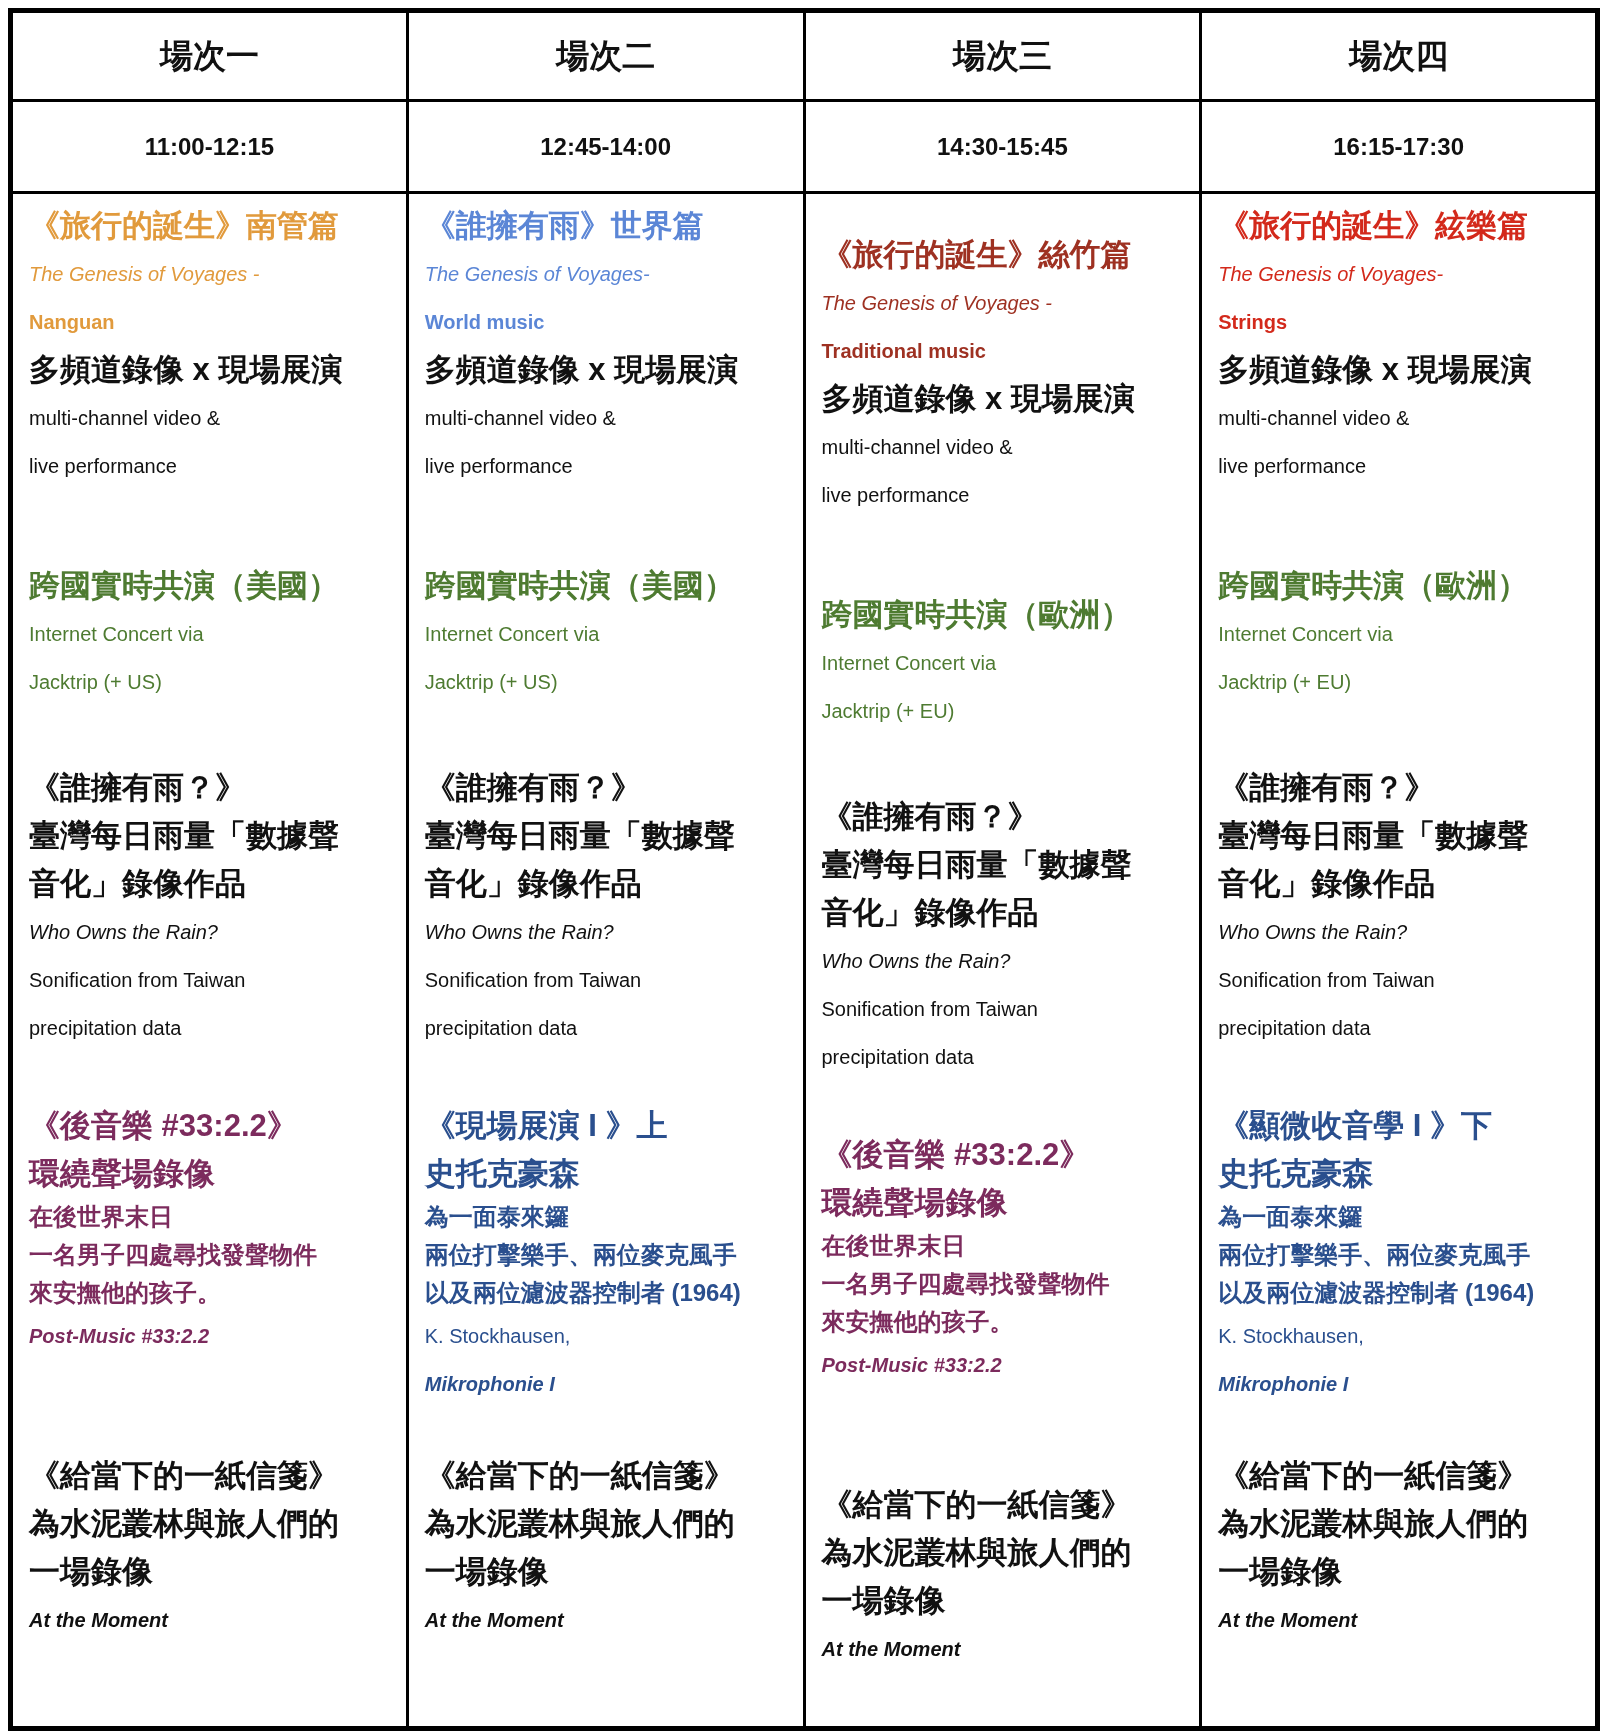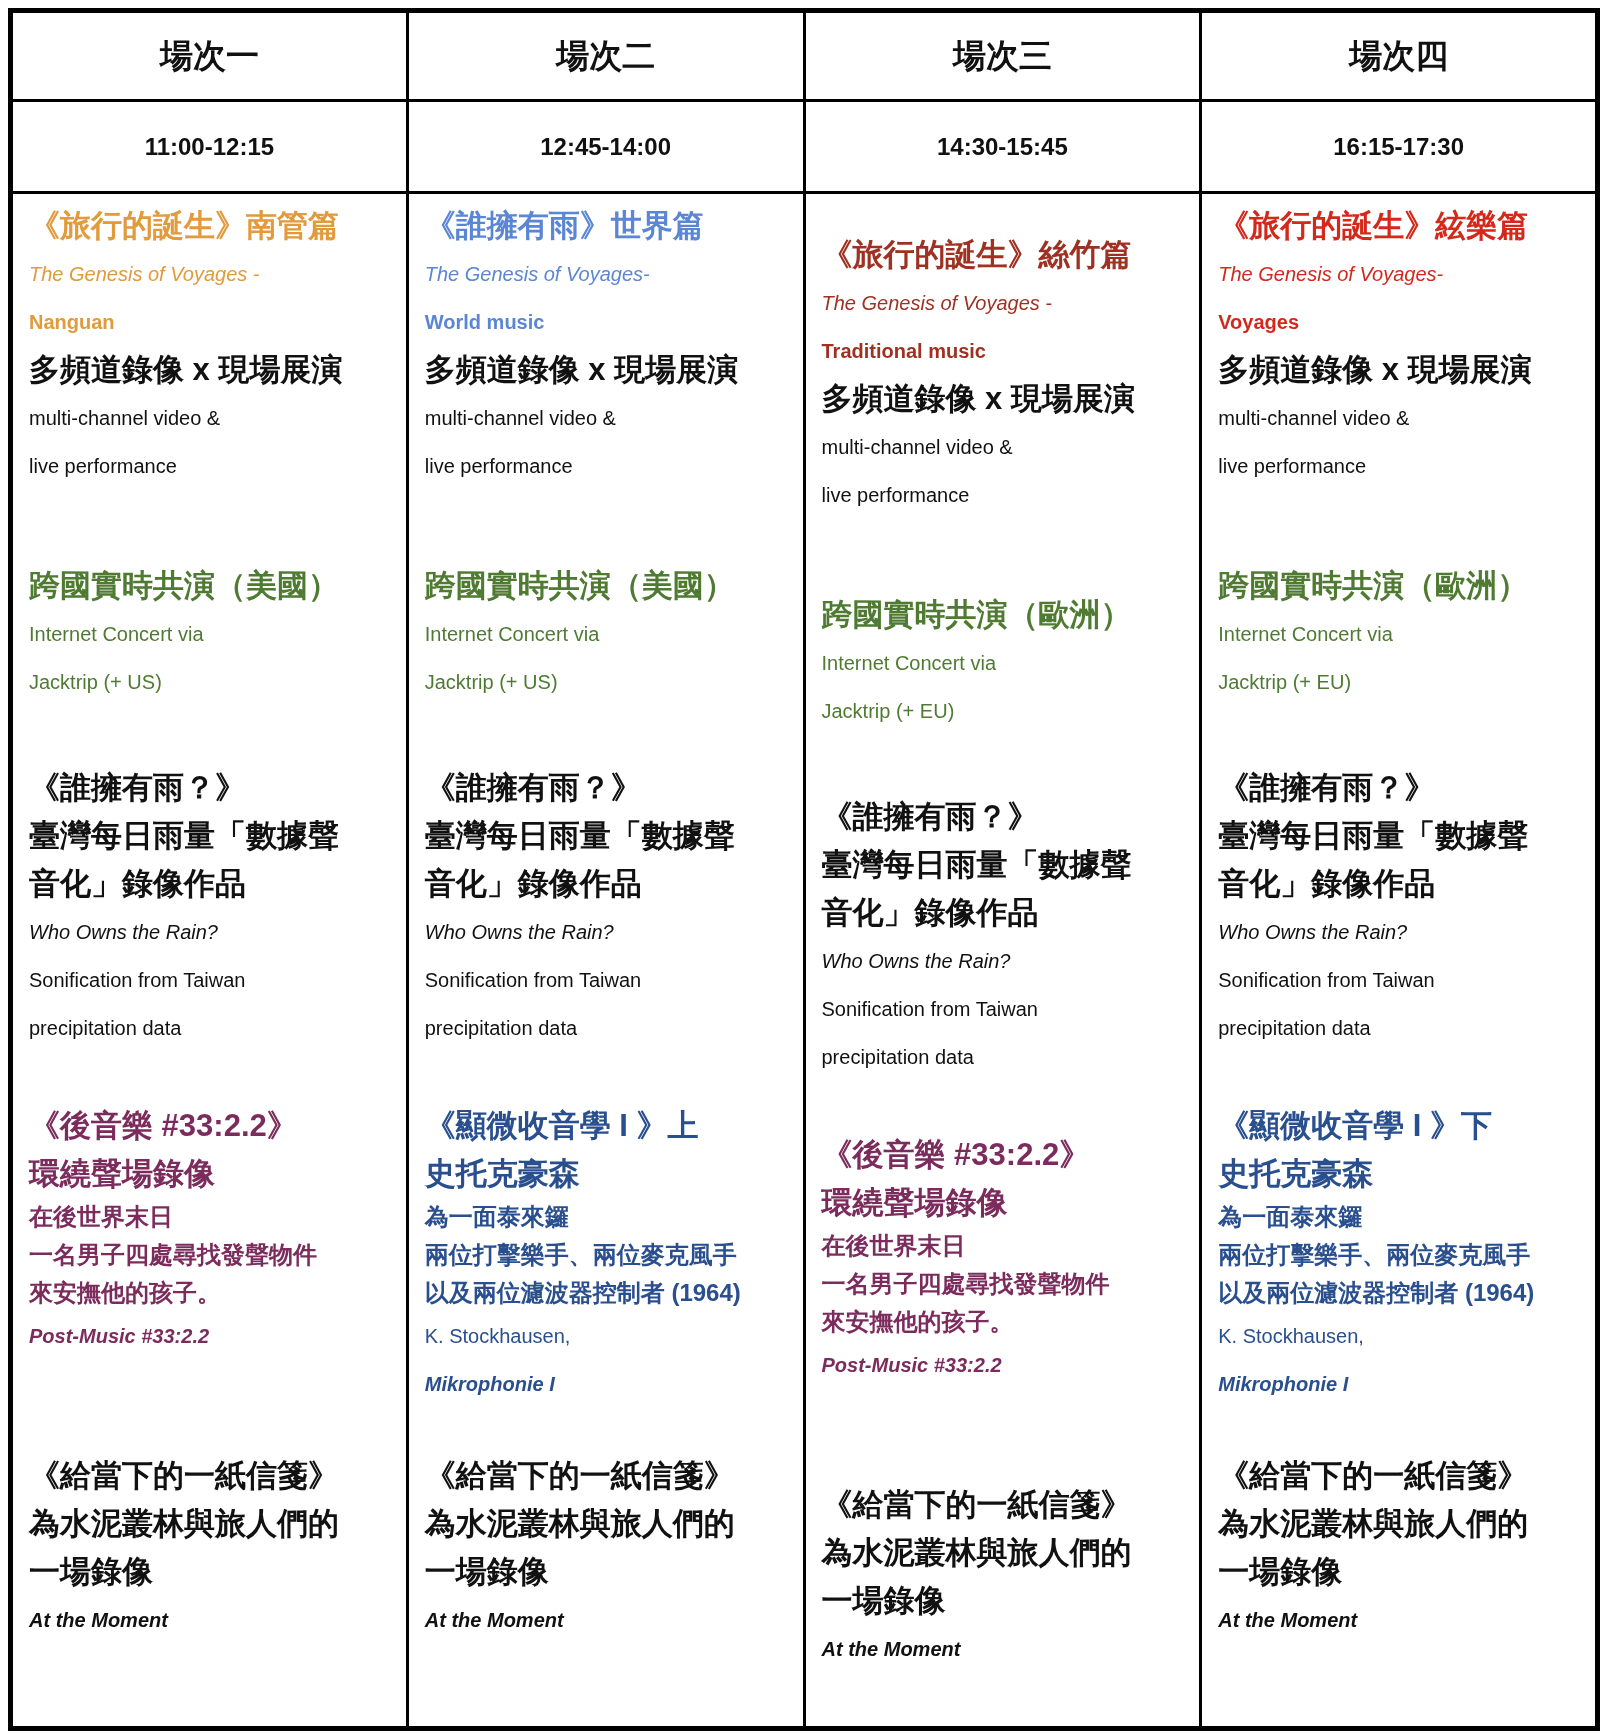--- a/index.html
+++ b/index.html
@@ -120,21 +120,21 @@
         </div>
         <div class="blk3">
           <div class="zh">《誰擁有雨？》</div>
           <div class="zh">臺灣每日雨量「數據聲</div>
           <div class="zh">音化」錄像作品</div>
           <div class="en it">Who Owns the Rain?</div>
           <div class="en">Sonification from Taiwan</div>
           <div class="en">precipitation data</div>
         </div>
         <div class="blk4">
-          <div class="zh" style="color: rgb(42, 79, 142);">《顯微收音學 I 》上</div>
+          <div class="zh" style="color: rgb(42, 79, 142);">《現場展演 I 》上</div>
           <div class="zh" style="color: rgb(42, 79, 142);">史托克豪森</div>
           <div class="small" style="color: rgb(42, 79, 142);">為一面泰來鑼</div>
           <div class="small" style="color: rgb(42, 79, 142);">兩位打擊樂手、兩位麥克風手</div>
           <div class="small" style="color: rgb(42, 79, 142);">以及兩位濾波器控制者 (1964)</div>
           <div class="en" style="color: rgb(42, 79, 142);">K. Stockhausen,</div>
           <div class="en bi" style="color: rgb(42, 79, 142);">Mikrophonie I</div>
         </div>
         <div class="blk5">
           <div class="zh">《給當下的一紙信箋》</div>
           <div class="zh">為水泥叢林與旅人們的</div>
@@ -179,21 +179,21 @@
           <div class="zh">為水泥叢林與旅人們的</div>
           <div class="zh">一場錄像</div>
           <div class="en bi">At the Moment</div>
         </div>
       </td>
 
       <td>
         <div class="blk1">
           <div class="zh" style="color: rgb(211, 41, 27);">《旅行的誕生》絃樂篇</div>
           <div class="en it" style="color: rgb(211, 41, 27);">The Genesis of Voyages-</div>
-          <div class="en b" style="color: rgb(211, 41, 27);">Voyages</div>
+          <div class="en b" style="color: rgb(211, 41, 27);">Strings</div>
           <div class="zh">多頻道錄像 x 現場展演</div>
           <div class="en">multi-channel video &amp;</div>
           <div class="en">live performance</div>
         </div>
         <div class="blk2">
           <div class="zh" style="color: rgb(78, 123, 49);">跨國實時共演（歐洲）</div>
           <div class="en" style="color: rgb(78, 123, 49);">Internet Concert via</div>
           <div class="en" style="color: rgb(78, 123, 49);">Jacktrip (+ EU)</div>
         </div>
         <div class="blk3">

